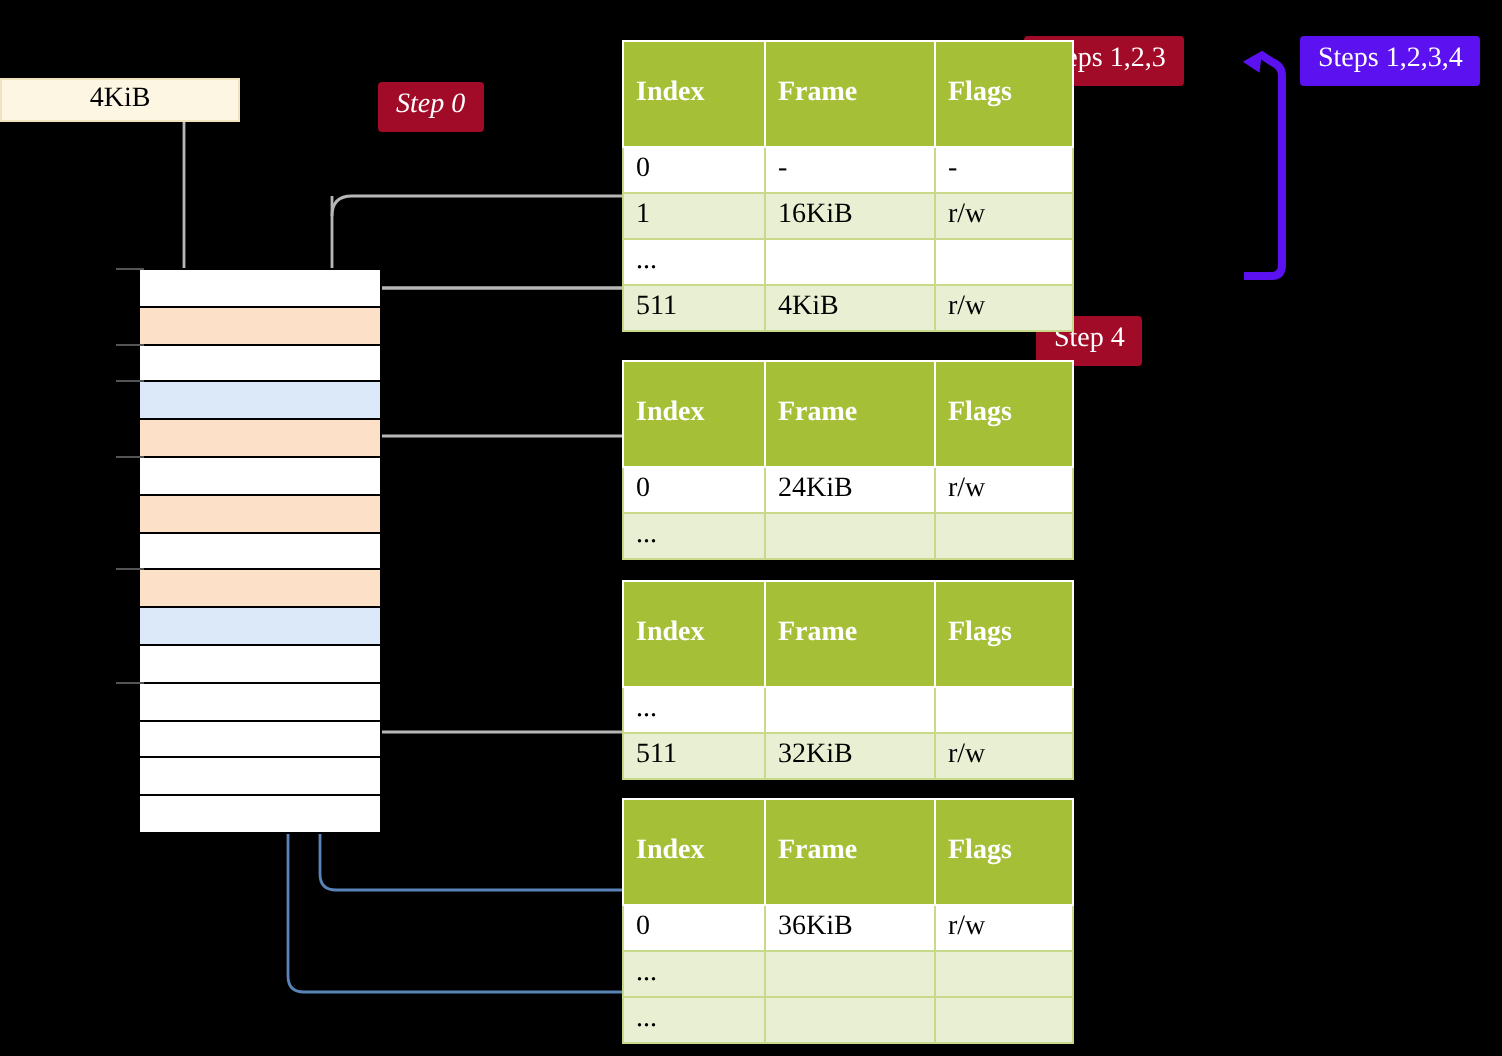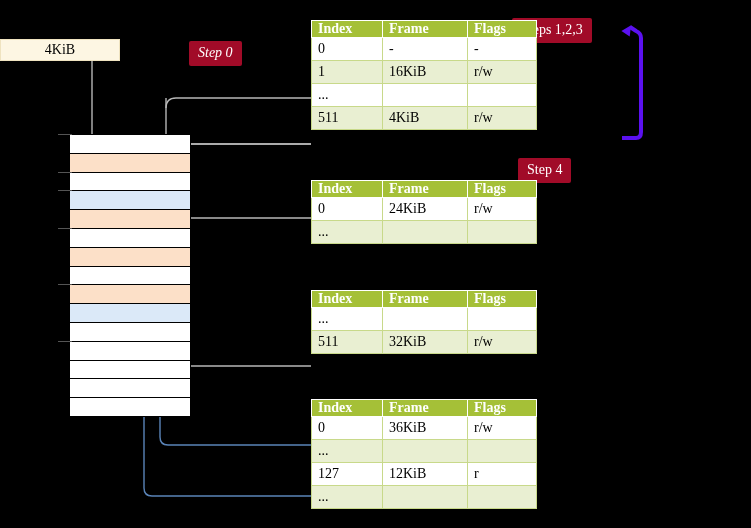--- a/index.html
+++ b/index.html
@@ -55,21 +55,21 @@
     border:1px solid #9ab424;
     background:#ffffff;
     font-size:14px;
     table-layout:fixed;
   }
   .ptable th{
     background:#a5c037;
     color:#ffffff;
     font-weight:bold;
     text-align:left;
-    padding:0 6px;
+    padding:18px 6px;
     border:1px solid #ffffff;
     font-size:14px;
     font-family:"Liberation Serif", serif;
   }
   .ptable td{
     border:1px solid #c8d98a;
     padding:3px 6px;
     height:16px;
     color:#000;
     font-family:"Liberation Serif", serif;
@@ -158,20 +158,21 @@
       <div class="memrow" style="top: 169.2px; height: 19.8px; background: rgb(219, 233, 248);"></div>
       <div class="memrow" style="top: 188px; height: 19.8px; background: rgb(255, 255, 255);"></div>
       <div class="memrow" style="top: 206.8px; height: 19.8px; background: rgb(255, 255, 255);"></div>
       <div class="memrow" style="top: 225.6px; height: 19.8px; background: rgb(255, 255, 255);"></div>
       <div class="memrow" style="top: 244.4px; height: 19.8px; background: rgb(255, 255, 255);"></div>
       <div class="memrow last" style="top: 263.2px; height: 19.8px; background: rgb(255, 255, 255);"></div>
     </div>
 
   <div class="badge red" style="left:189px;top:41px;font-style:italic;">Step 0</div>
   <div class="badge red" style="left:512px;top:18px;">Steps 1,2,3</div>
+  <div class="badge violet" style="left:650px;top:18px;">Steps 1,2,3,4</div>
   <div class="badge red" style="left:518px;top:158px;">Step 4</div>
 
   <div id="tables-host">
       <table class="ptable" style="left: 311px; top: 20px;">
         <thead>
           <tr>
             <th class="col-i">Index</th>
             <th class="col-f">Frame</th>
             <th class="col-g">Flags</th>
           </tr>
@@ -252,25 +253,20 @@
         <tbody>
           <tr class="plain">
             <td class="col-i">0</td>
             <td class="col-f">36KiB</td>
             <td class="col-g">r/w</td>
           </tr>
           <tr class="alt">
             <td class="col-i">...</td>
             <td class="col-f"></td>
             <td class="col-g"></td>
-          </tr>
-          <tr class="plain">
-            <td class="col-i">127</td>
-            <td class="col-f">12KiB</td>
-            <td class="col-g">r</td>
           </tr>
           <tr class="alt">
             <td class="col-i">...</td>
             <td class="col-f"></td>
             <td class="col-g"></td>
           </tr>
         </tbody>
       </table>
     </div>
 

